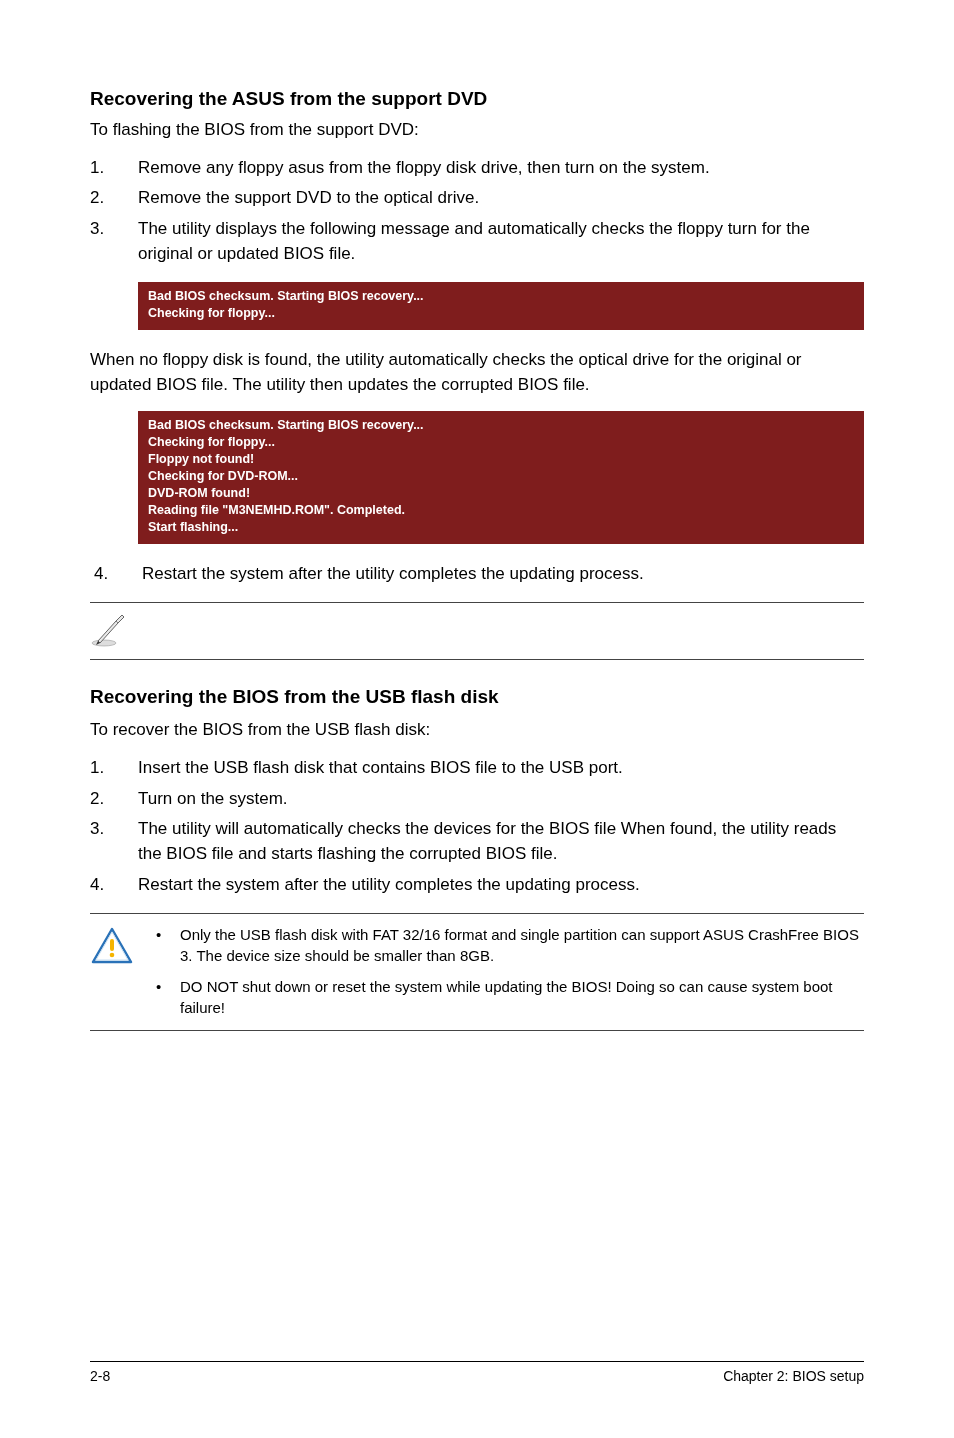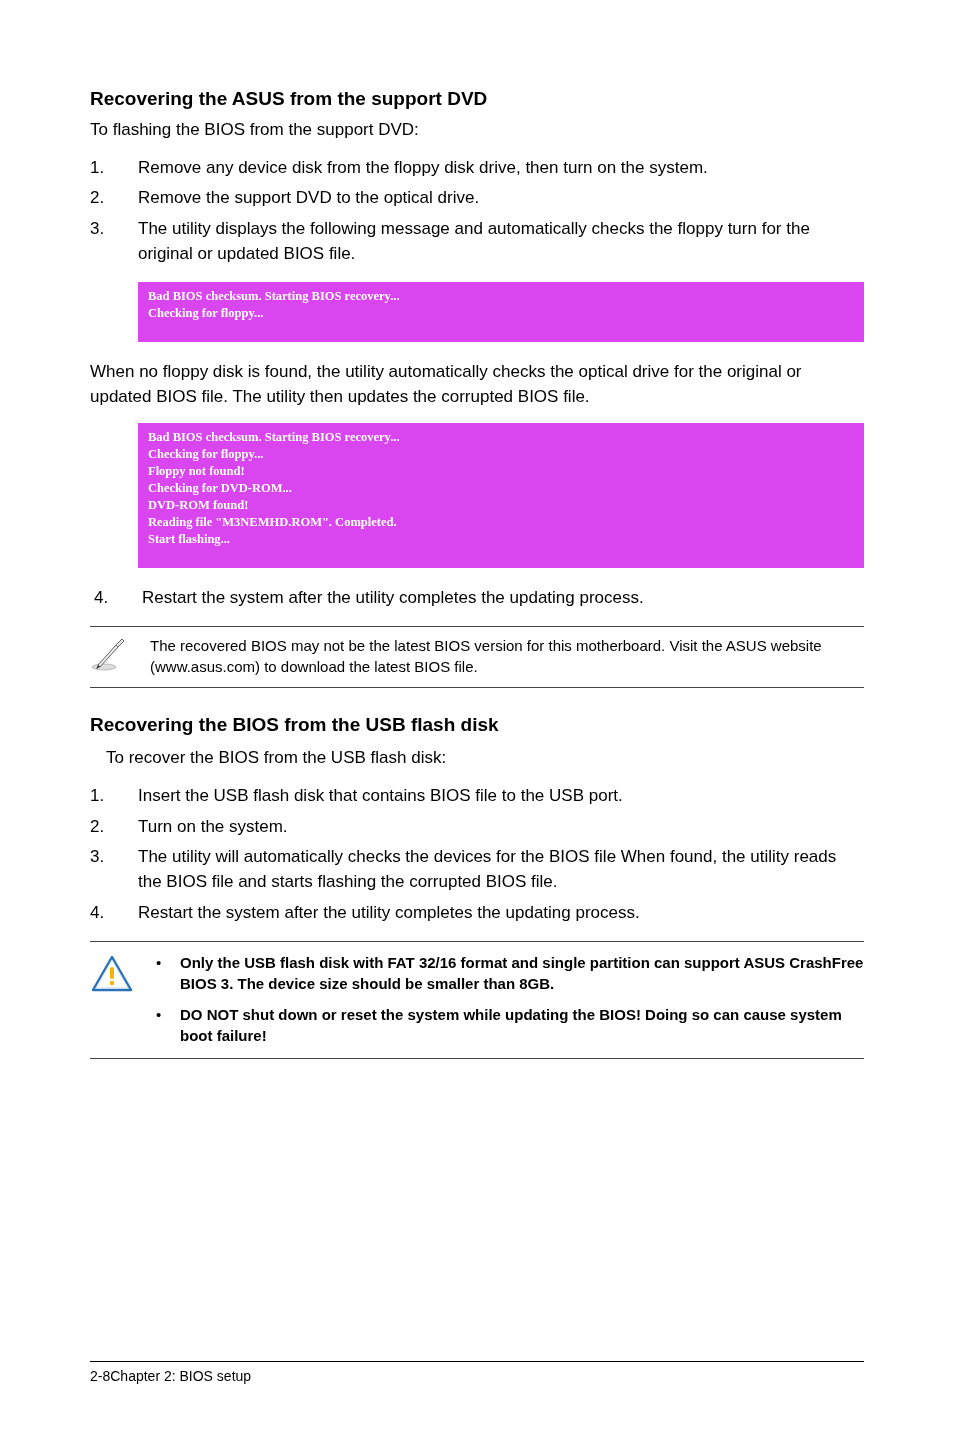--- a/index.html
+++ b/index.html
@@ -32,27 +32,27 @@
     display: flex;
     margin-bottom: 6px;
   }
   .num-list .num {
     flex: 0 0 48px;
   }
   .num-list .li-text {
     flex: 1;
   }
   .terminal {
-    background: #d946ef;
+    background: #7f1d1d;
     color: #fff;
-    font-family: Liberation Serif, serif;
+    font-family: Liberation Sans, sans-serif;
     font-weight: bold;
     font-size: 12.5px;
     line-height: 1.35;
-    padding: 6px 10px 20px 10px;
+    padding: 6px 10px 8px 10px;
     margin: 8px 0 18px 48px;
     white-space: pre;
   }
   .indent-para {
     font-size: 17px;
     line-height: 1.45;
     margin-bottom: 14px;
   }
   .note-block {
     margin-left: 48px;
@@ -100,45 +100,45 @@
     margin-bottom: 10px;
   }
   .warn-bullets li:last-child { margin-bottom: 0; }
   .warn-bullets .dot {
     flex: 0 0 30px;
     text-align: left;
     padding-left: 6px;
   }
   .warn-bullets .btxt {
     flex: 1;
-    font-weight: bold;
   }
   .footer {
     position: absolute;
     bottom: 54px;
     left: 90px;
     right: 90px;
     border-top: 1px solid #000;
     padding-top: 6px;
     display: flex;
+    justify-content: space-between;
     font-size: 14px;
   }
   .pen-icon svg { display: block; }
   .warn-icon svg { display: block; }
 </style>
 </head>
 <body>
 
 <h2 class="section-heading">Recovering the ASUS from the support DVD</h2>
 <p class="body-text">To flashing the BIOS from the support DVD:</p>
 
 <ol class="num-list">
   <li>
     <span class="num">1.</span>
-    <span class="li-text">Remove any device disk from the floppy disk drive, then turn on the system.</span>
+    <span class="li-text">Remove any floppy asus from the floppy disk drive, then turn on the system.</span>
   </li>
   <li>
     <span class="num">2.</span>
     <span class="li-text">Remove the support DVD to the optical drive.</span>
   </li>
   <li>
     <span class="num">3.</span>
     <span class="li-text">The utility displays the following message and automatically checks the floppy turn for the original or updated BIOS file.</span>
   </li>
 </ol>
@@ -165,26 +165,25 @@
 
 <div class="note-block note-block-outer" style="margin-left:0;">
   <div class="note-icon pen-icon">
     <svg width="40" height="36" viewBox="0 0 40 36">
       <ellipse cx="14" cy="30" rx="12" ry="3" fill="#ddd" stroke="#888" stroke-width="0.5"></ellipse>
       <path d="M 8 28 L 26 8 L 32 2 L 34 4 L 28 10 L 10 30 Z" fill="#e8e8e8" stroke="#666" stroke-width="1"></path>
       <path d="M 8 28 L 6 32 L 10 30 Z" fill="#333"></path>
       <line x1="26" y1="8" x2="28" y2="10" stroke="#666" stroke-width="0.8"></line>
     </svg>
   </div>
-  <div class="note-text">The recovered BIOS may not be the latest BIOS version for this motherboard. Visit the ASUS website (www.asus.com) to download the latest BIOS file.</div>
 </div>
 
 <h2 class="section-heading">Recovering the BIOS from the USB flash disk</h2>
 
-<p class="body-text" style="margin-top:10px;margin-left:16px;">To recover the BIOS from the USB flash disk:</p>
+<p class="body-text" style="margin-top:10px;">To recover the BIOS from the USB flash disk:</p>
 
 <ol class="num-list">
   <li>
     <span class="num">1.</span>
     <span class="li-text">Insert the USB flash disk that contains BIOS file to the USB port.</span>
   </li>
   <li>
     <span class="num">2.</span>
     <span class="li-text">Turn on the system.</span>
   </li>

